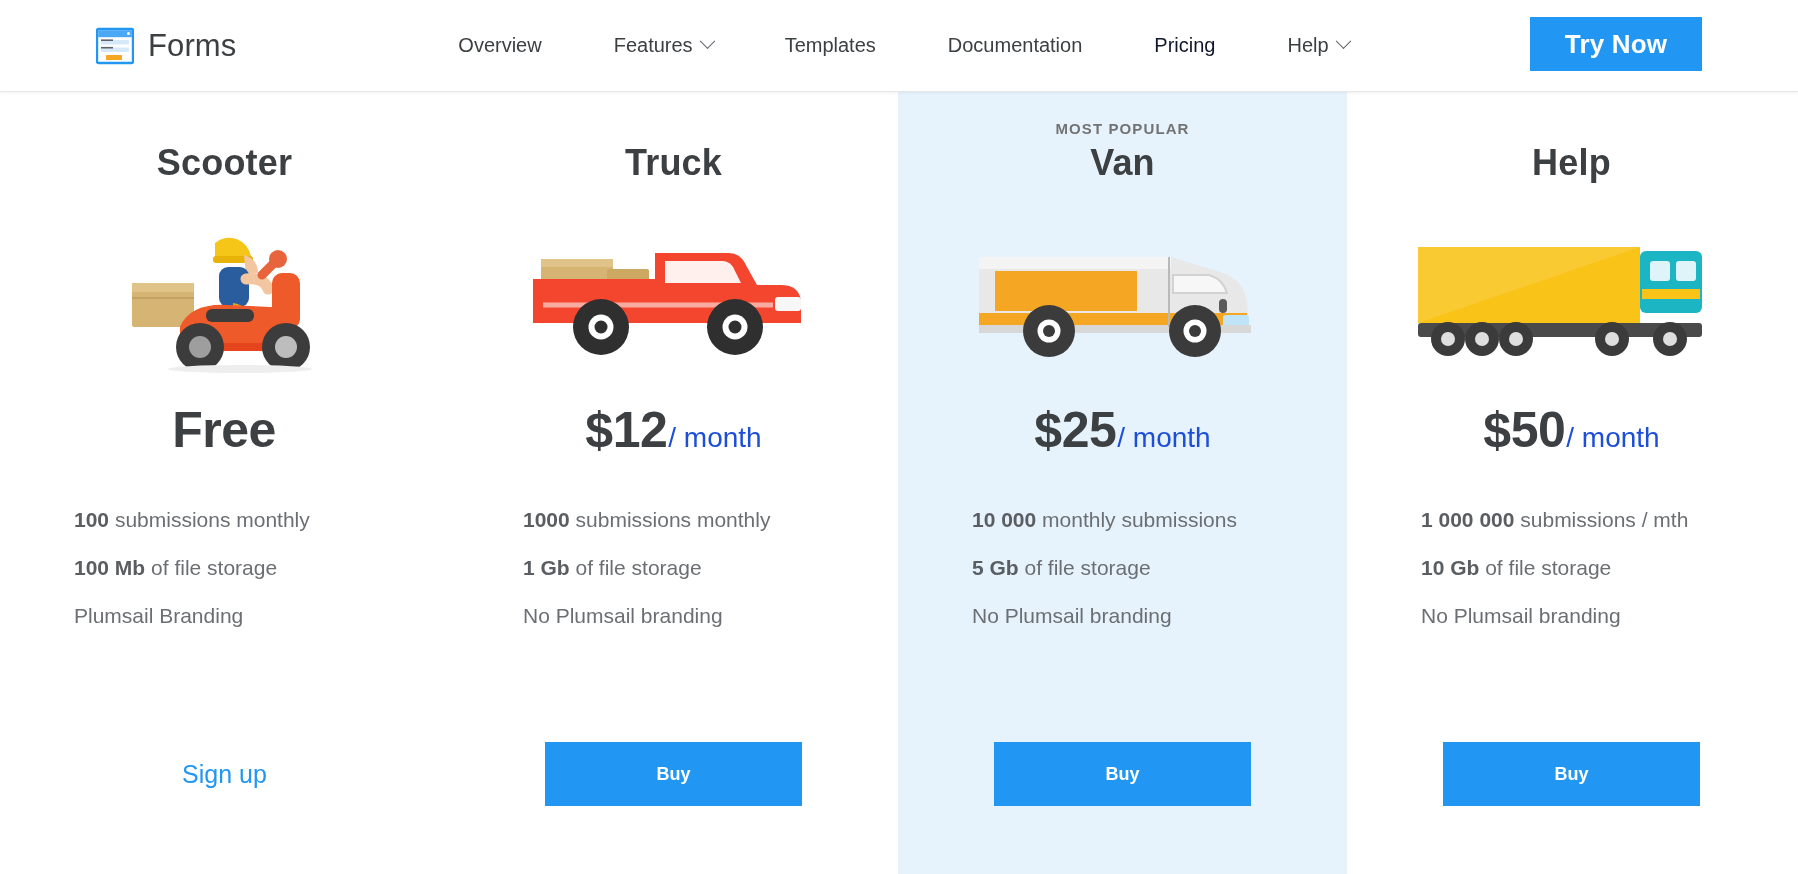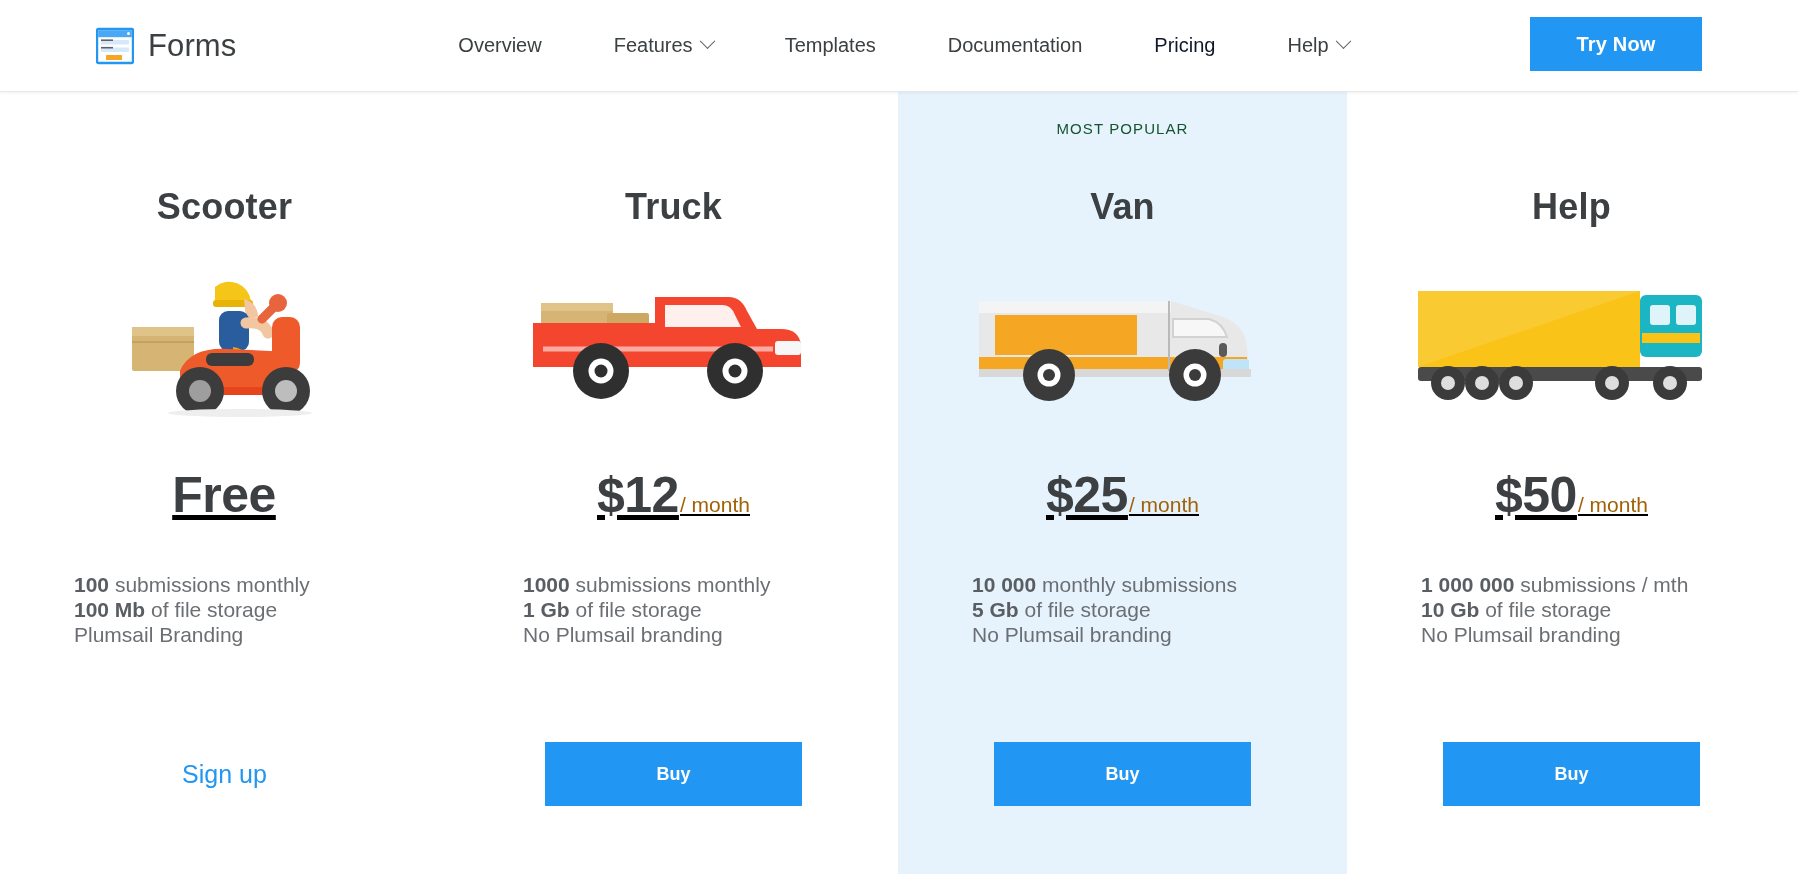--- a/index.html
+++ b/index.html
@@ -62,21 +62,21 @@
 
   .try-now {
     position: absolute;
     right: 96px;
     top: 17px;
     width: 172px;
     height: 54px;
     background: #2196f3;
     color: #fff;
     border: none;
-    font-size: 20px;
+    font-size: 26px;
     font-weight: 700;
     font-family: "Liberation Sans", sans-serif;
     cursor: pointer;
     letter-spacing: .2px;
     display: flex;
     align-items: center;
     justify-content: center;
   }
 
   
@@ -91,68 +91,67 @@
     width: 449px;
     display: flex;
     flex-direction: column;
     align-items: center;
     padding-top: 28px;
   }
   .plan.featured { background: #e6f3fd; }
 
   .badge {
     font-size: 15px;
-    font-weight: 400;
-    color: #14532d;
+    font-weight: 700;
+    color: #737373;
     letter-spacing: 1.1px;
     height: 22px;
-    margin-bottom: 44px;
   }
   .badge.empty { visibility: hidden; }
 
   .plan-title {
     font-size: 36px;
     font-weight: 700;
     color: #3c4043;
     letter-spacing: .2px;
   }
 
   .art {
     height: 168px;
     margin-top: 30px;
     display: flex;
     align-items: center;
     justify-content: center;
   }
 
   .price-row {
-    margin-top: 40px;
+    margin-top: 19px;
     display: flex;
     align-items: baseline;
     justify-content: center;
-    text-decoration: underline;
   }
   .price-main {
     font-size: 50px;
     font-weight: 700;
     color: #3c4043;
     letter-spacing: -.5px;
   }
   .price-per {
-    font-size: 21px;
-    color: #a16207;
+    font-size: 28px;
+    color: #1d4ed8;
     margin-left: 1px;
   }
 
   .features {
     margin-top: 48px;
     width: 100%;
     padding: 0 74px;
     display: flex;
     flex-direction: column;
+    gap: 23px;
   }
   .feature {
     font-size: 21px;
     color: #6b6f73;
     line-height: 1.2;
     white-space: nowrap;
   }
   .feature b { color: #5a5e62; font-weight: 700; }
 
   .cta-wrap {

